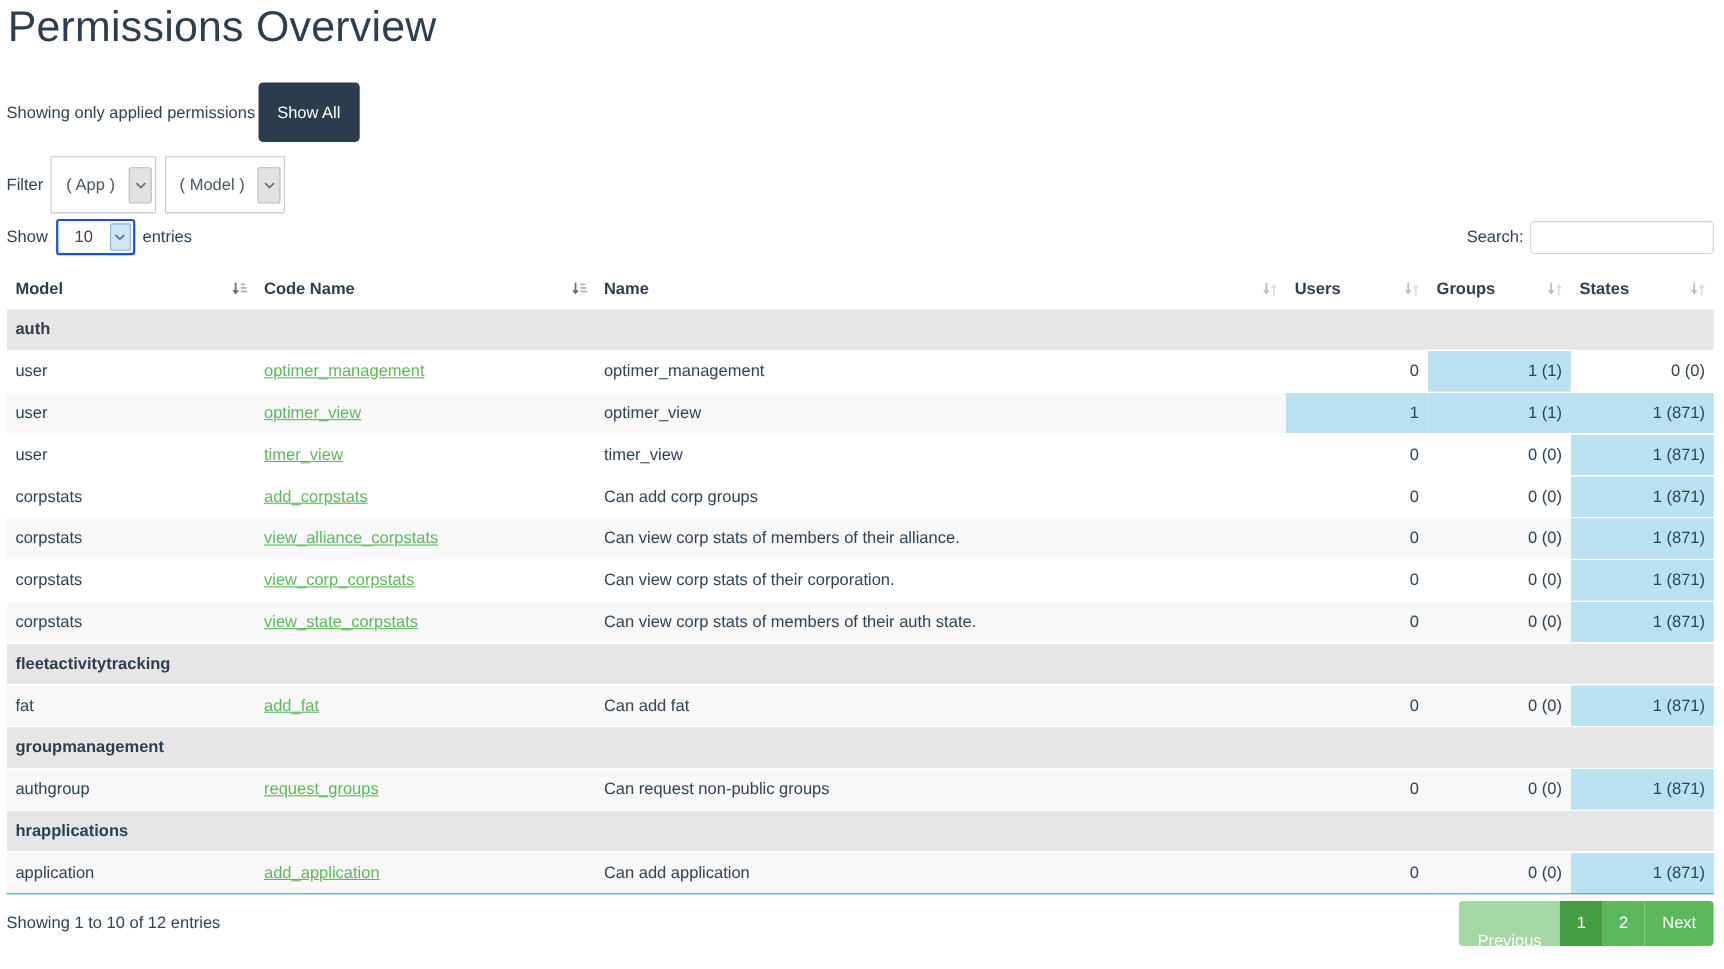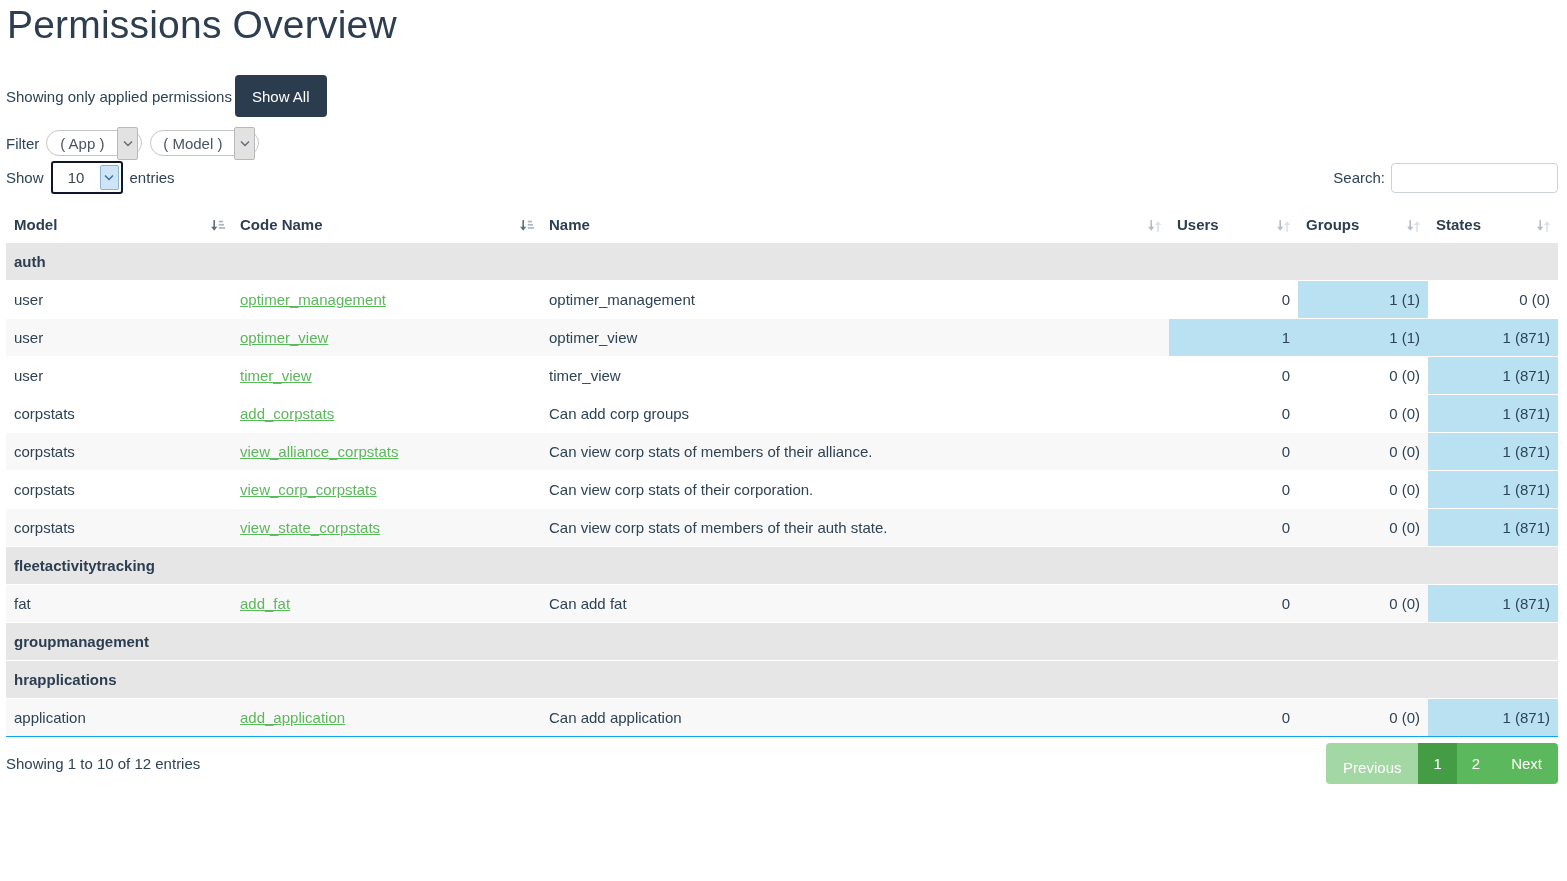--- a/index.html
+++ b/index.html
@@ -23,36 +23,36 @@
 
   
   .toolbar-row { margin-top: 28px; display: flex; align-items: center; }
   .toolbar-note { color: #2e4356; }
   .show-all-btn {
     margin-left: 3px;
     background: #2b3c4f;
     color: #fff;
     border: none;
     border-radius: 4px;
-    height: 42px;
+    height: 54px;
     padding: 0 17px;
     font-size: 15px;
     font-family: inherit;
     cursor: pointer;
   }
 
   
   .filter-row { margin-top: 13px; display: flex; align-items: center; }
   .filter-label { margin-right: 7px; }
   .fake-select {
     display: flex; align-items: center;
     background: #fff;
     border: 1px solid #c6c6c6;
-    border-radius: 13px;
-    height: 26px;
+    border-radius: 1px;
+    height: 52px;
     cursor: pointer;
   }
   .fake-select .sel-text { flex: 1; text-align: center; color: #4a5561; padding: 0 2px; }
   .fake-select .sel-btn {
     width: 21px; height: 33px;
     margin: 0 3px 0 0;
     background: #e2e2e2;
     border: 1px solid #b9b9b9;
     border-radius: 2px;
     display: flex; align-items: center; justify-content: center;
@@ -61,21 +61,21 @@
   .sel-model { width: 109px; }
 
   
   .length-row { margin-top: 5px; display: flex; align-items: center; justify-content: space-between; gap: 40px; }
   .length-left { display: flex; align-items: center; }
   .length-select {
     display: flex; align-items: center;
     width: 72px; height: 33px;
     margin: 0 7px;
     background: #fff;
-    border: 2px solid #0f172a;
+    border: 2px solid #1d4ed8;
     border-radius: 3px;
     cursor: pointer;
   }
   .length-select .sel-text { flex: 1; text-align: center; color: #3c4652; }
   .length-select .sel-btn {
     width: 19px; height: 25px;
     margin-right: 2px;
     background: #cfe4f5;
     border: 1px solid #8cb4d6;
     border-radius: 2px;
@@ -134,21 +134,21 @@
   .pagination { display: flex; height: 41px; border-radius: 4px; overflow: hidden; }
   .page-btn {
     color: #fff;
     line-height: 41px;
     font-size: 15px;
     text-align: center;
     cursor: pointer;
     background: #5cb85c;
     padding: 0 15px;
   }
-  .page-btn.prev { background: #a3d7a3; padding: 4px 17px; cursor: default; }
+  .page-btn.prev { background: #a3d7a3; padding: 16px 17px; cursor: default; }
   .page-btn.active { background: #449d44; }
   .page-btn.next { padding: 0 16px; }
 </style>
 </head>
 <body>
 
 <div class="page">
 
   <h1 class="page-title">Permissions Overview</h1>
 
@@ -314,20 +314,28 @@
           <td>fat</td>
           <td class="code"><a href="#">add_fat</a></td>
           <td>Can add fat</td>
           <td class="num">0</td>
           <td class="num">0 (0)</td>
           <td class="num hl">1 (871)</td>
         </tr>
         <tr class="group-row">
           <td colspan="6">groupmanagement</td>
         </tr>
+        <tr class="data-row stripe">
+          <td>authgroup</td>
+          <td class="code"><a href="#">request_groups</a></td>
+          <td>Can request non-public groups</td>
+          <td class="num">0</td>
+          <td class="num">0 (0)</td>
+          <td class="num hl">1 (871)</td>
+        </tr>
         <tr class="group-row">
           <td colspan="6">hrapplications</td>
         </tr>
         <tr class="data-row stripe">
           <td>application</td>
           <td class="code"><a href="#">add_application</a></td>
           <td>Can add application</td>
           <td class="num">0</td>
           <td class="num">0 (0)</td>
           <td class="num hl">1 (871)</td>

